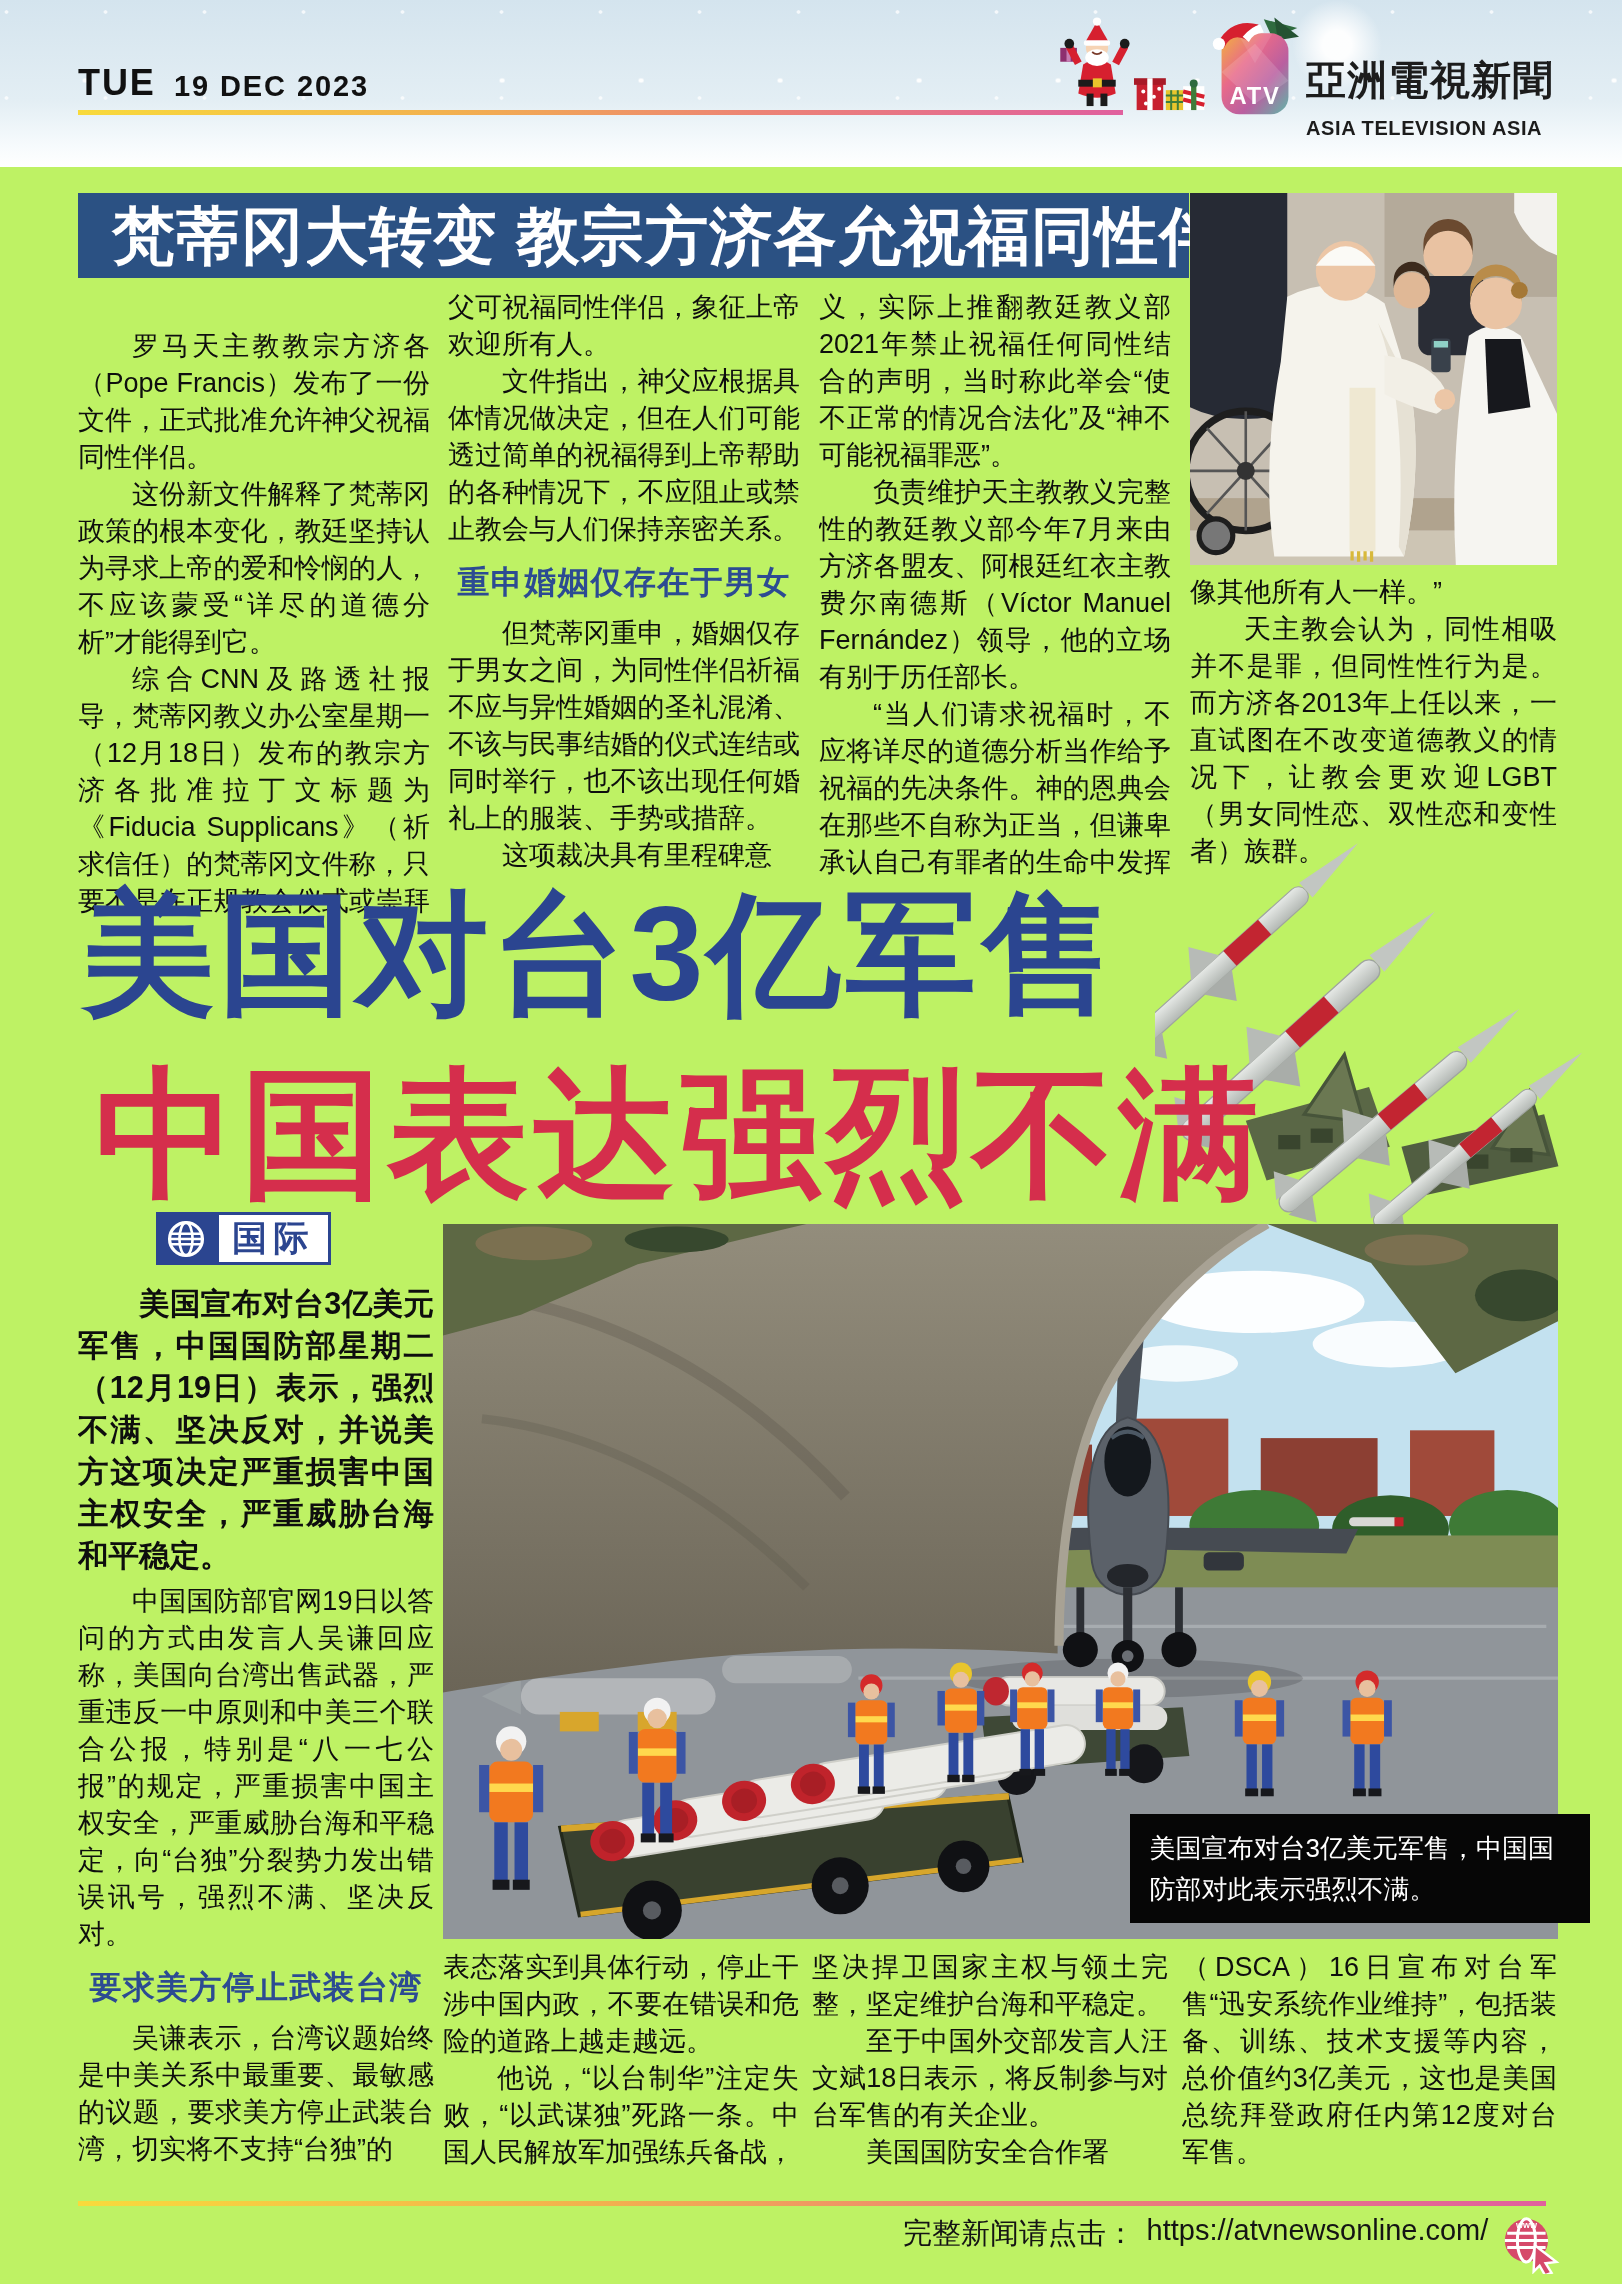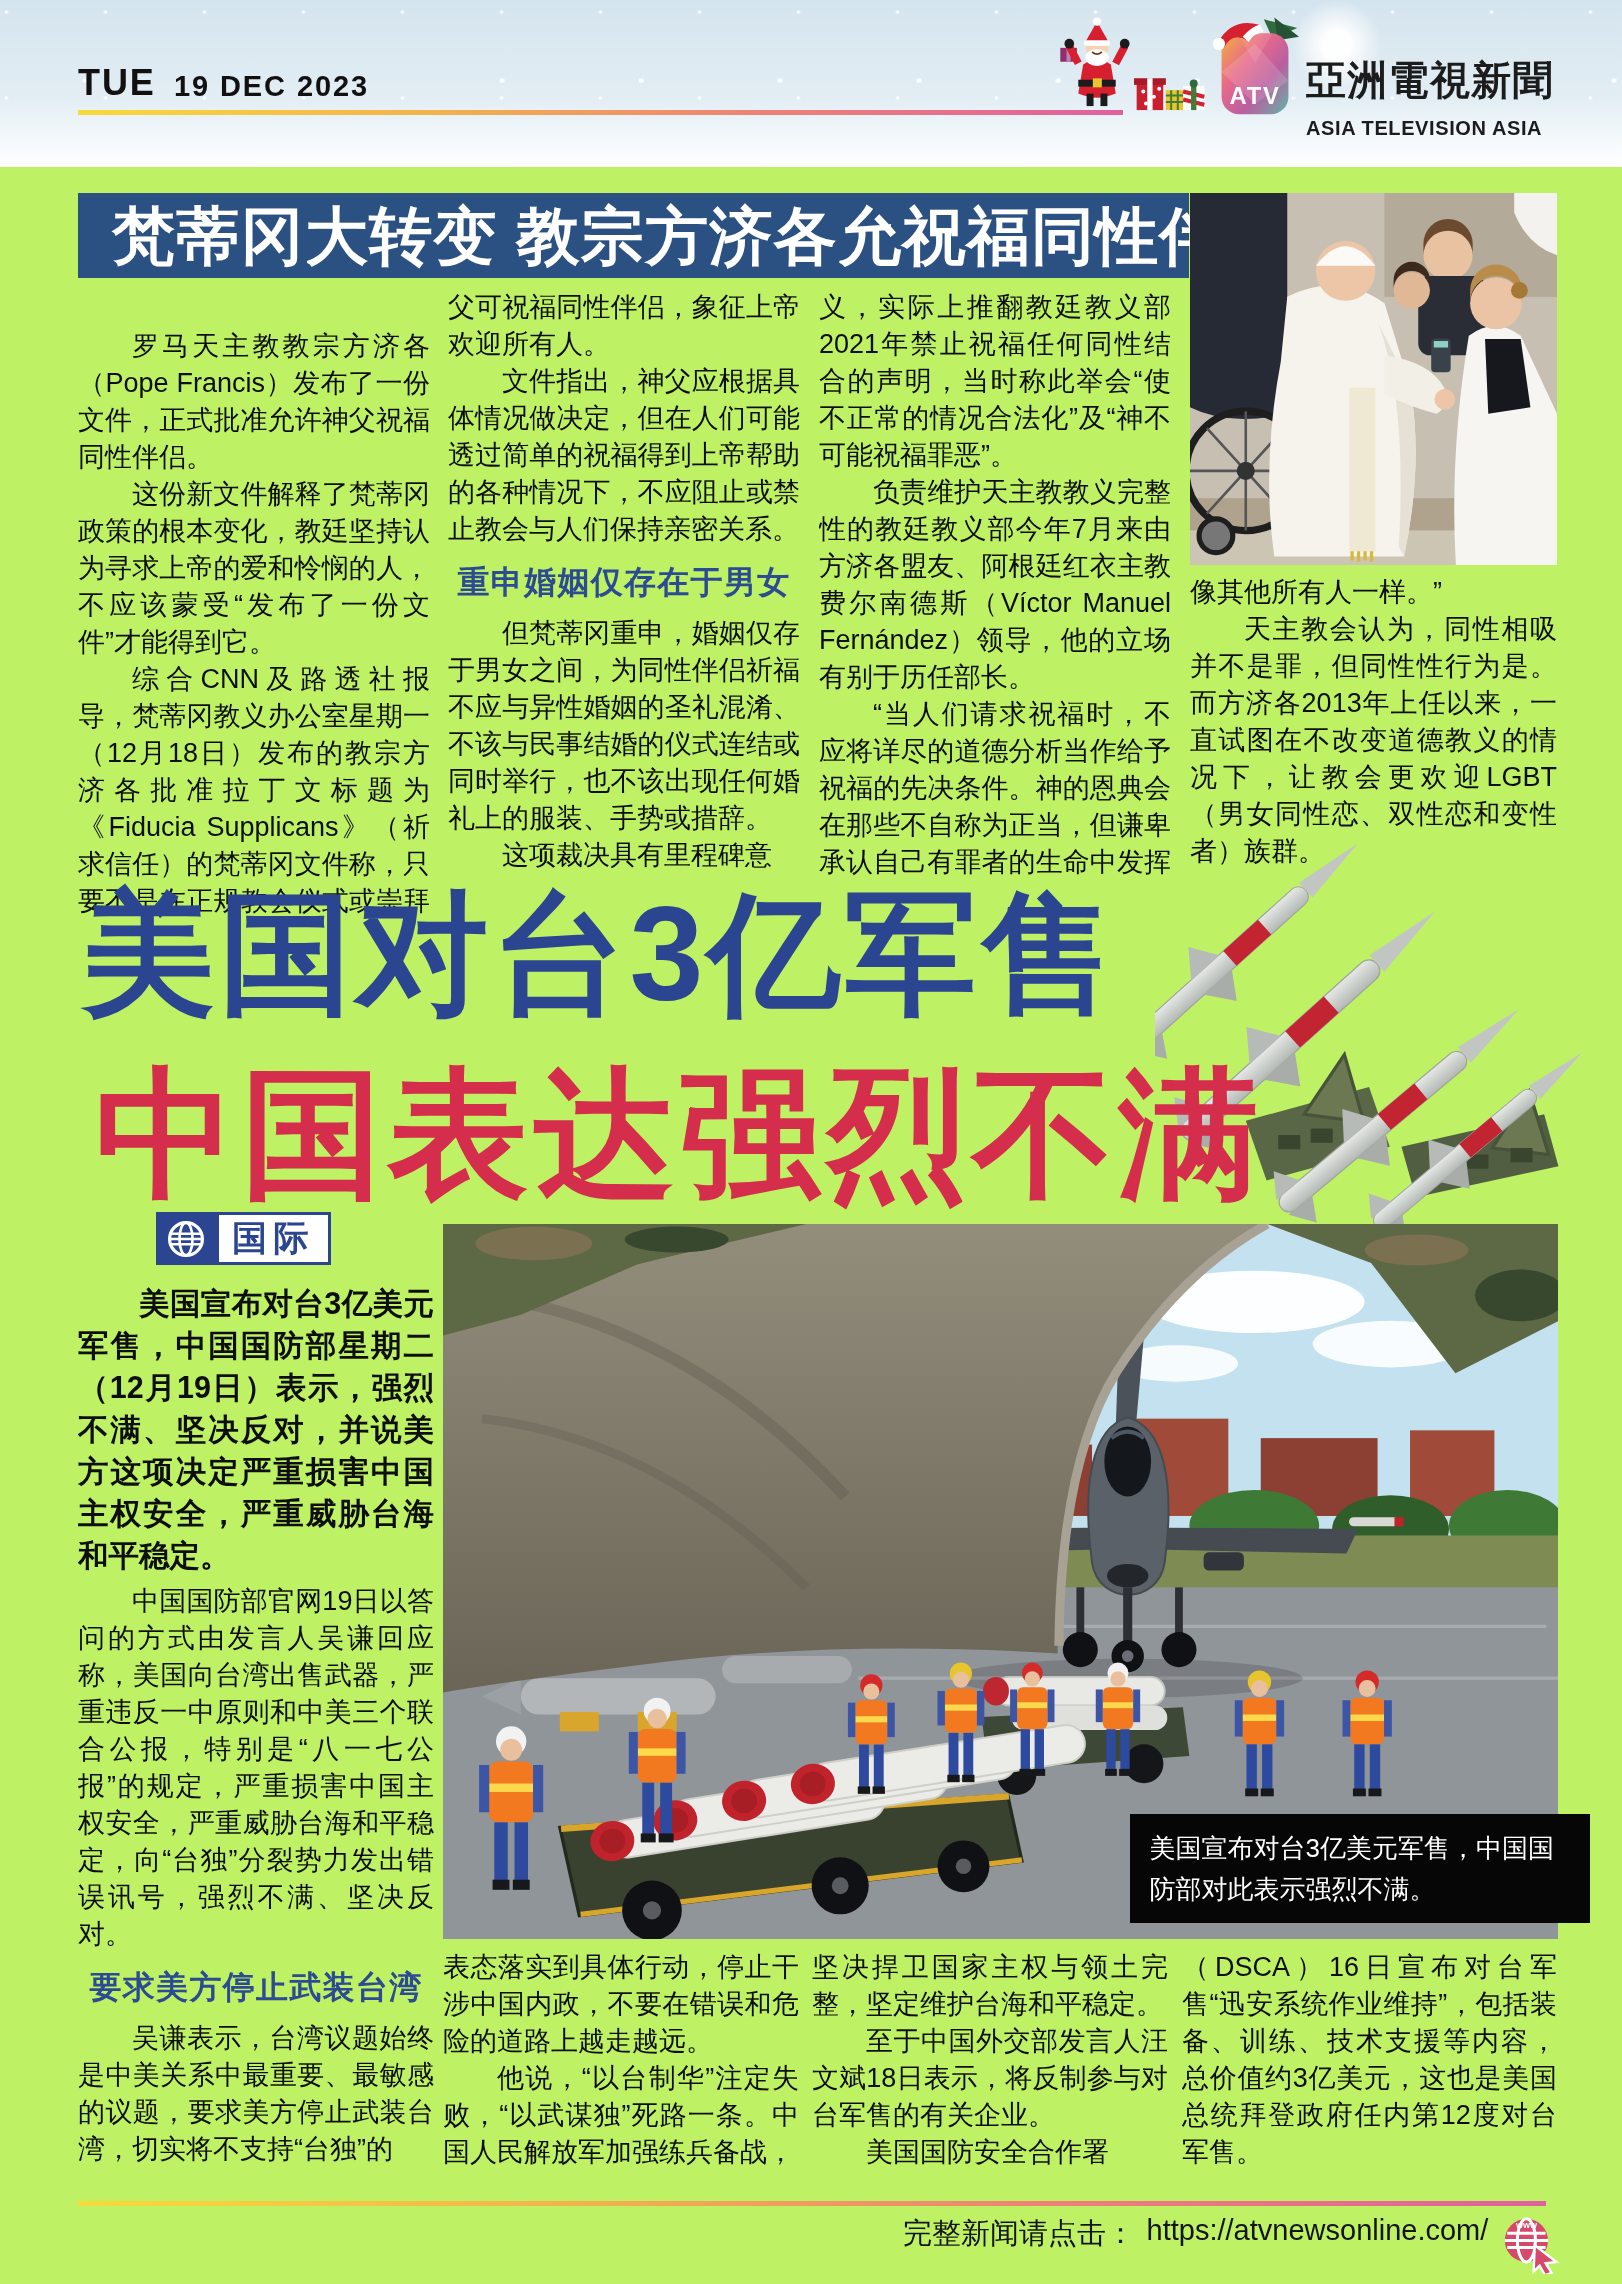--- a/index.html
+++ b/index.html
@@ -174,21 +174,21 @@
     <rect x="246" y="300" width="40" height="252" fill="#efe8d2"></rect>
     <path d="M250,552 v14 M260,552 v16 M270,552 v14 M280,552 v16" stroke="#d8b93c" stroke-width="5"></path>
     <circle cx="240" cy="120" r="46" fill="#ecc6a6"></circle>
     <path d="M194,112 Q240,52 286,112 Z" fill="#fbfaf6"></path>
     <path d="M300,250 Q370,260 392,300 Q400,330 380,340 Q340,330 300,310 Z" fill="#f2efe6"></path>
     <circle cx="393" cy="318" r="16" fill="#ecc6a6"></circle>
   </svg>
 
   <div class="abs col vcol1">
     <p class="ind">罗马天主教教宗方济各（Pope Francis）发布了一份文件，正式批准允许神父祝福同性伴侣。</p>
-    <p class="ind">这份新文件解释了梵蒂冈政策的根本变化，教廷坚持认为寻求上帝的爱和怜悯的人，不应该蒙受“发布了一份文件”才能得到它。</p>
+    <p class="ind">这份新文件解释了梵蒂冈政策的根本变化，教廷坚持认为寻求上帝的爱和怜悯的人，不应该蒙受“详尽的道德分析”才能得到它。</p>
     <p class="ind">综合CNN及路透社报导，梵蒂冈教义办公室星期一（12月18日）发布的教宗方济各批准拉丁文标题为《Fiducia Supplicans》（祈求信任）的梵蒂冈文件称，只要不是在正规教会仪式或崇拜环节中，神</p>
   </div>
   <div class="abs col vcol2">
     <p>父可祝福同性伴侣，象征上帝欢迎所有人。</p>
     <p class="ind">文件指出，神父应根据具体情况做决定，但在人们可能透过简单的祝福得到上帝帮助的各种情况下，不应阻止或禁止教会与人们保持亲密关系。</p>
     <div class="v-sub">重申婚姻仅存在于男女</div>
     <p class="ind">但梵蒂冈重申，婚姻仅存于男女之间，为同性伴侣祈福不应与异性婚姻的圣礼混淆、不该与民事结婚的仪式连结或同时举行，也不该出现任何婚礼上的服装、手势或措辞。</p>
     <p class="ind">这项裁决具有里程碑意</p>
   </div>
   <div class="abs col vcol3">

